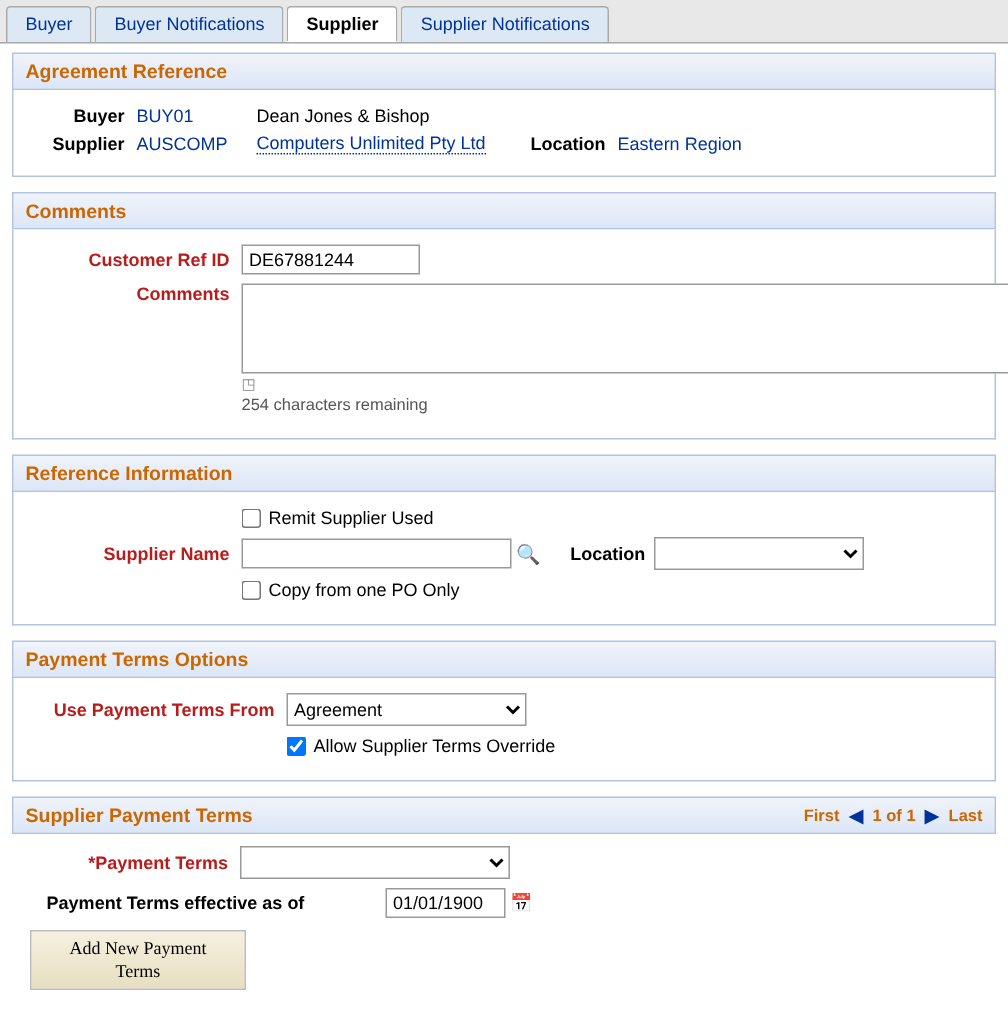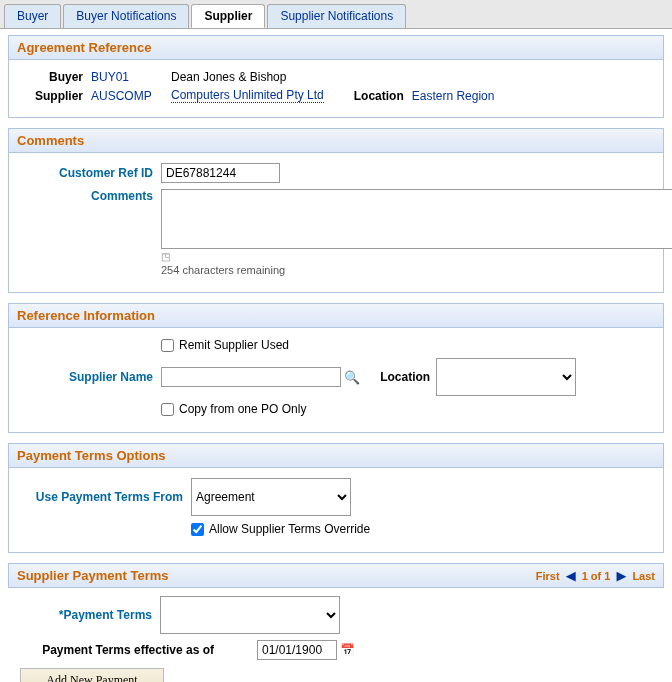--- a/index.html
+++ b/index.html
@@ -65,21 +65,21 @@
     .form-row {
       display: flex;
       align-items: center;
       margin-bottom: 6px;
     }
     .form-label {
       font-weight: bold;
       text-align: right;
       min-width: 140px;
       padding-right: 8px;
-      color: #0369a1;
+      color: #b91c1c;
     }
 
     
     .agr-ref-row {
       display: flex;
       align-items: center;
       margin-bottom: 4px;
     }
     .agr-label {
       font-weight: bold;
@@ -118,21 +118,21 @@
     textarea {
       border: 1px solid #999;
       font-size: 12px;
       resize: none;
       width: 520px;
       height: 60px;
     }
     select {
       border: 1px solid #999;
       font-size: 12px;
-      height: 38px;
+      height: 22px;
       background: #fff;
     }
 
     .char-remaining {
       color: #555;
       font-size: 11px;
       margin-top: 2px;
     }
 
     
@@ -228,21 +228,21 @@
       padding: 8px 12px;
     }
 
     .eff-date-row {
       display: flex;
       align-items: center;
       margin-bottom: 8px;
     }
     .eff-label {
       font-weight: bold;
-      text-align: right;
+      text-align: center;
       min-width: 200px;
       padding-right: 6px;
       font-size: 12px;
     }
     .cal-icon {
       font-size: 12px;
       margin-left: 3px;
       cursor: pointer;
       color: #444;
     }

